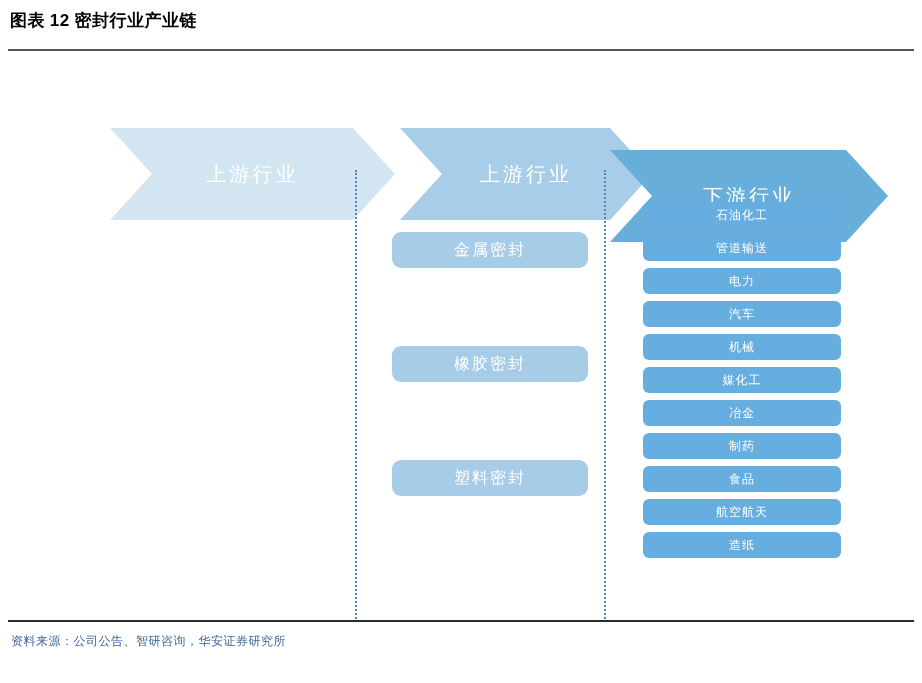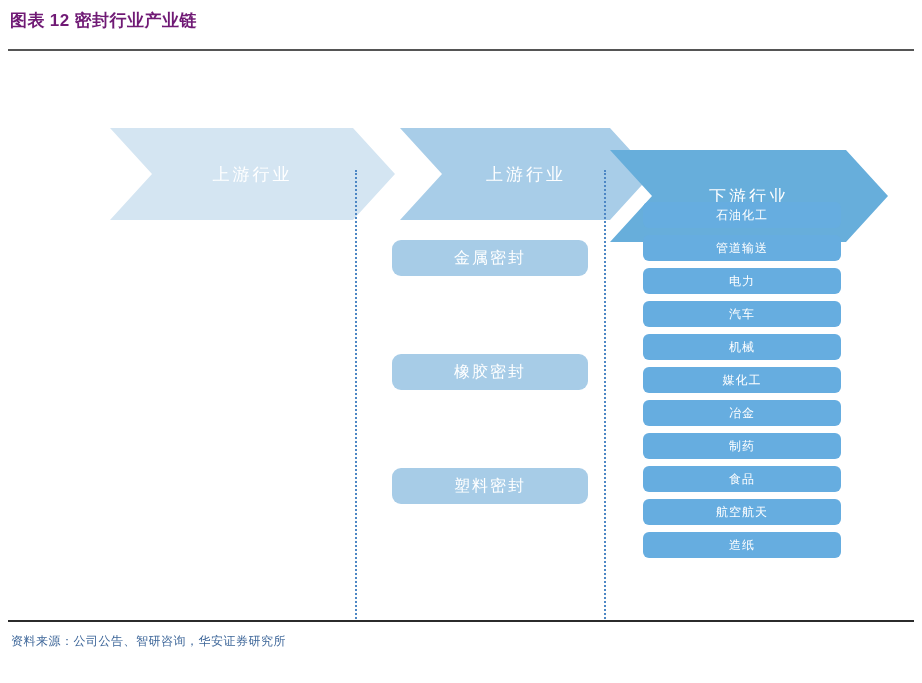--- a/index.html
+++ b/index.html
@@ -16,21 +16,21 @@
   }
 
   
   #figure-title {
     position: absolute;
     left: 10px;
     top: 9px;
     font-family: "Liberation Serif", "DejaVu Serif", serif;
     font-size: 17px;
     font-weight: bold;
-    color: #701a75;
+    color: #000000;
     letter-spacing: 0.5px;
     white-space: nowrap;
   }
   #figure-title .num {
     font-family: "Liberation Sans", sans-serif;
     font-weight: bold;
   }
 
   
   .hrule {
@@ -54,21 +54,21 @@
 
   
   .chevron {
     position: absolute;
     top: 76px;
     height: 92px;
     display: flex;
     align-items: center;
     justify-content: center;
     color: #ffffff;
-    font-size: 17px;
+    font-size: 20px;
     letter-spacing: 3px;
     -webkit-clip-path: polygon(0 0, calc(100% - 42px) 0, 100% 50%, calc(100% - 42px) 100%, 0 100%, 42px 50%);
     clip-path: polygon(0 0, calc(100% - 42px) 0, 100% 50%, calc(100% - 42px) 100%, 0 100%, 42px 50%);
   }
   #chevron-upstream   { left: 110px; width: 285px; background: #d4e5f2; }
   #chevron-midstream  { left: 400px; width: 252px; background: #a8cde8; }
   #chevron-downstream { left: 610px; width: 278px; background: #67aedb; margin-top: 22px; }
 
   .chevron-label { pointer-events: none; }
 
@@ -103,21 +103,21 @@
     color: #ffffff;
     font-size: 16px;
     letter-spacing: 2px;
     display: flex;
     align-items: center;
     justify-content: center;
   }
 
   #col-midstream {
     left: 392px;
-    top: 188px;
+    top: 180px;
     width: 196px;
     gap: 78px;
   }
   #col-midstream .node {
     height: 36px;
     background: #a7cce7;
     border-radius: 9px;
     color: #ffffff;
     font-size: 16px;
     letter-spacing: 2px;

